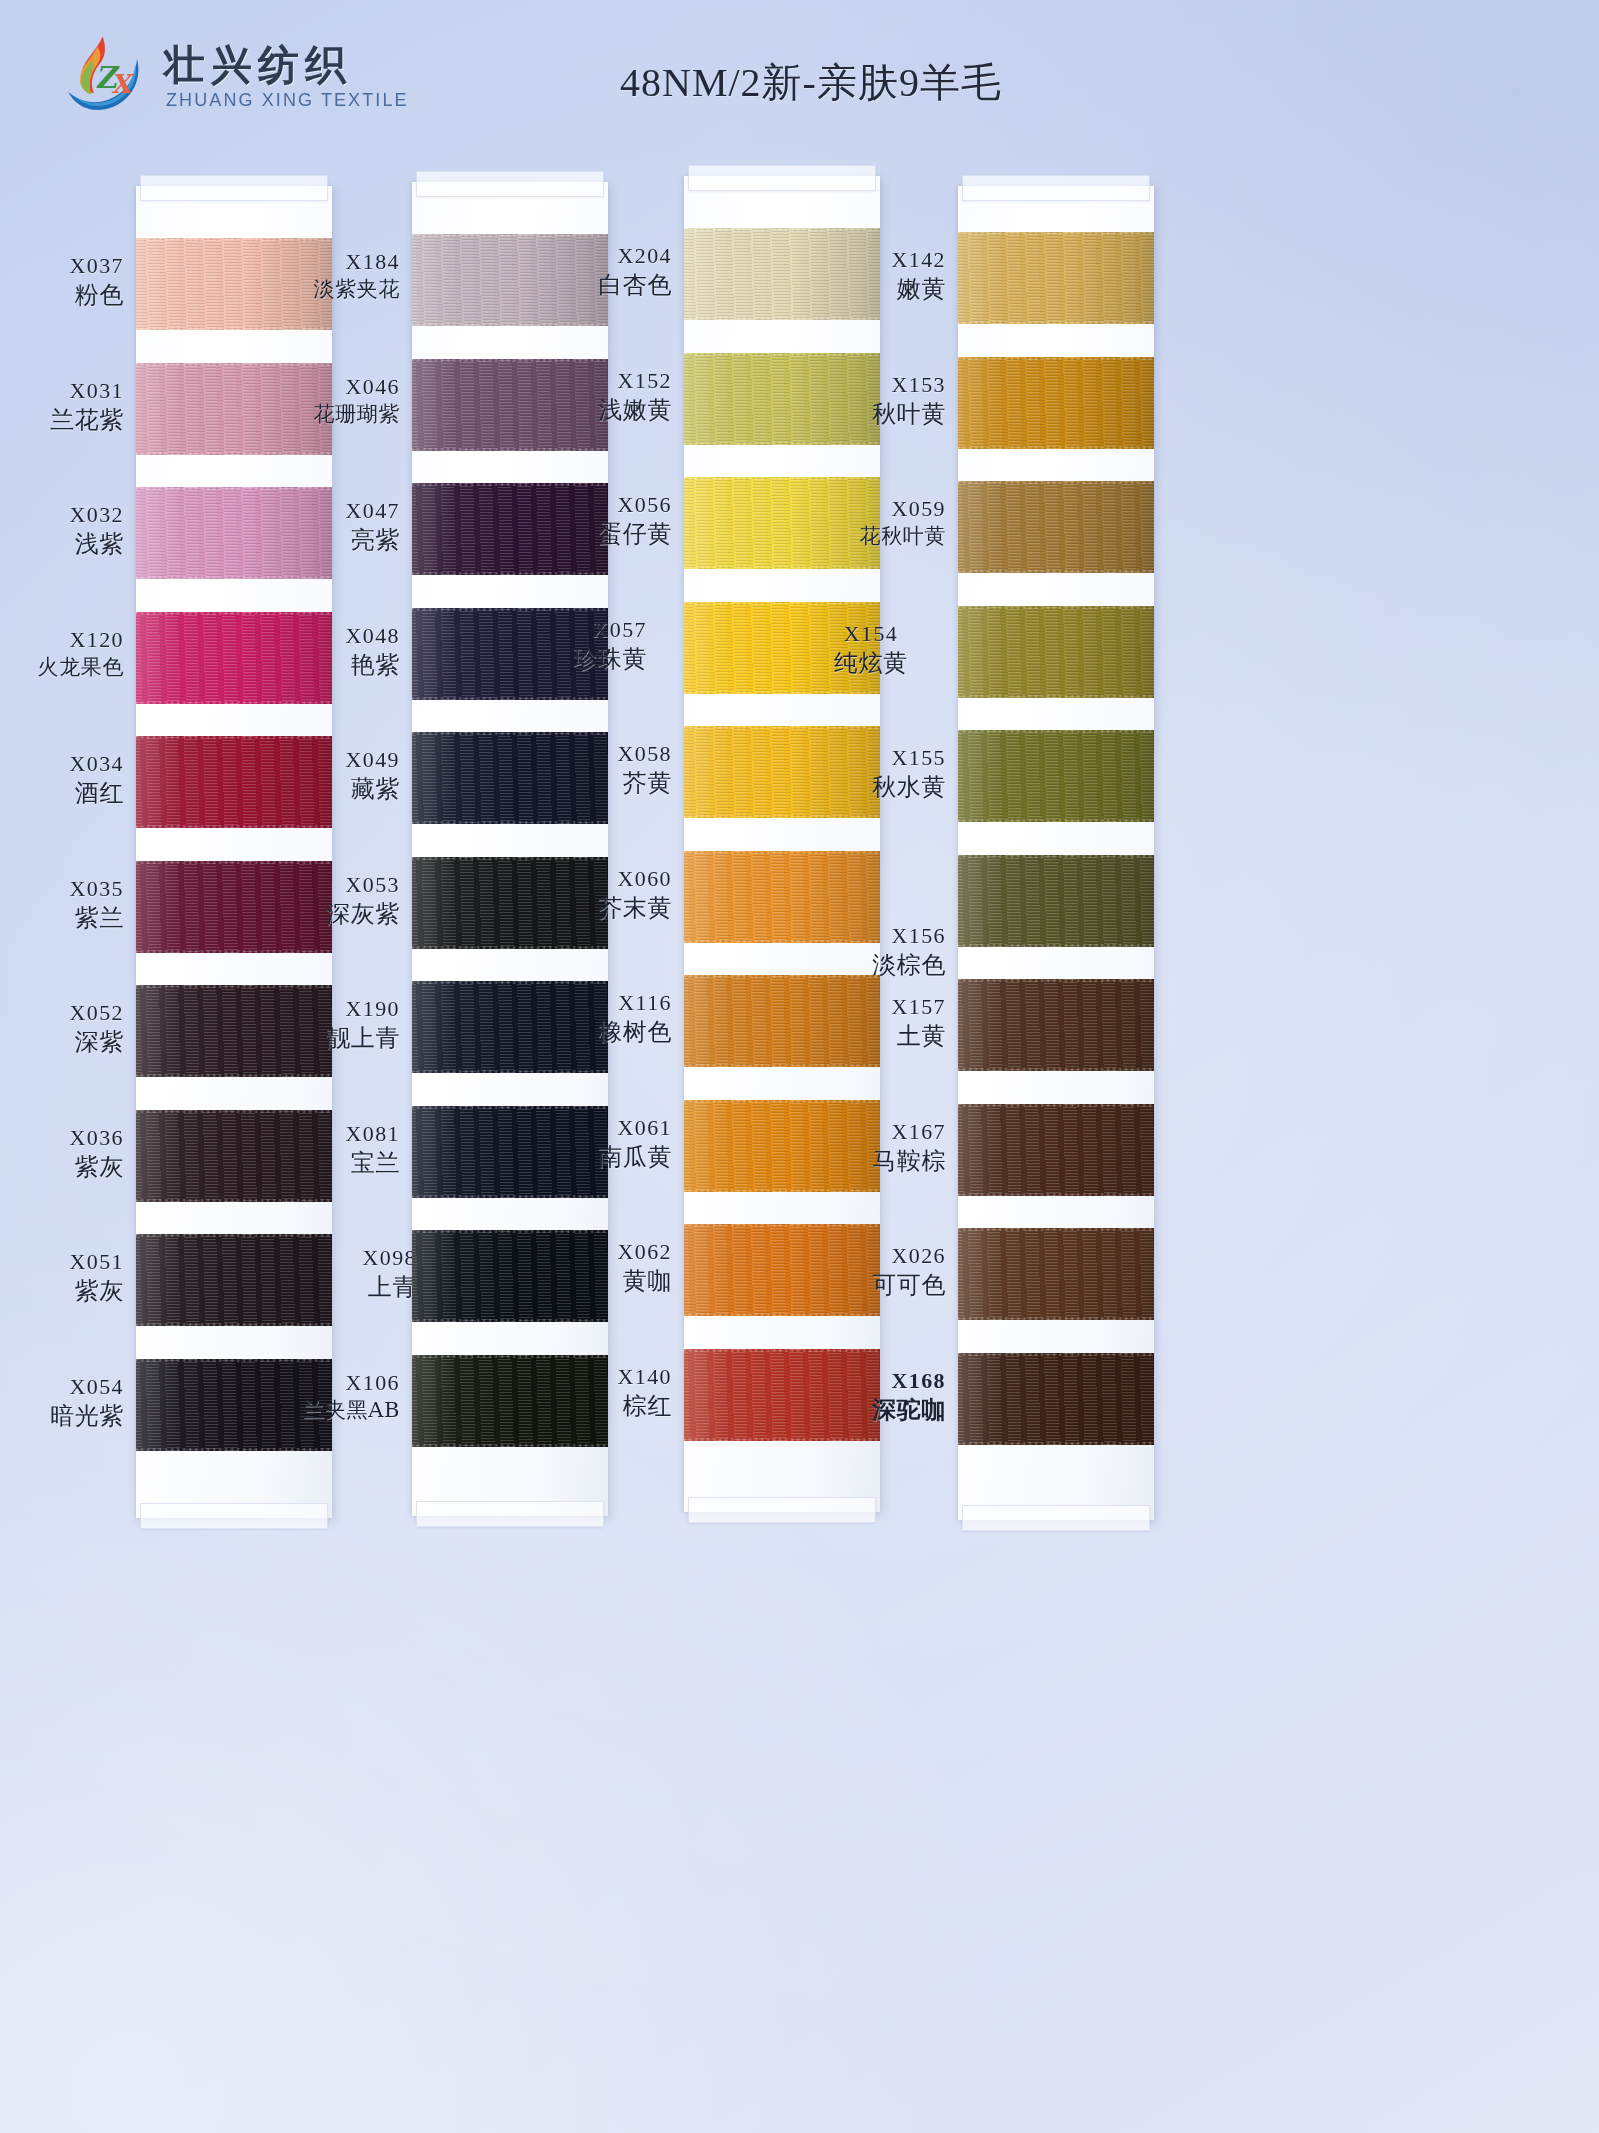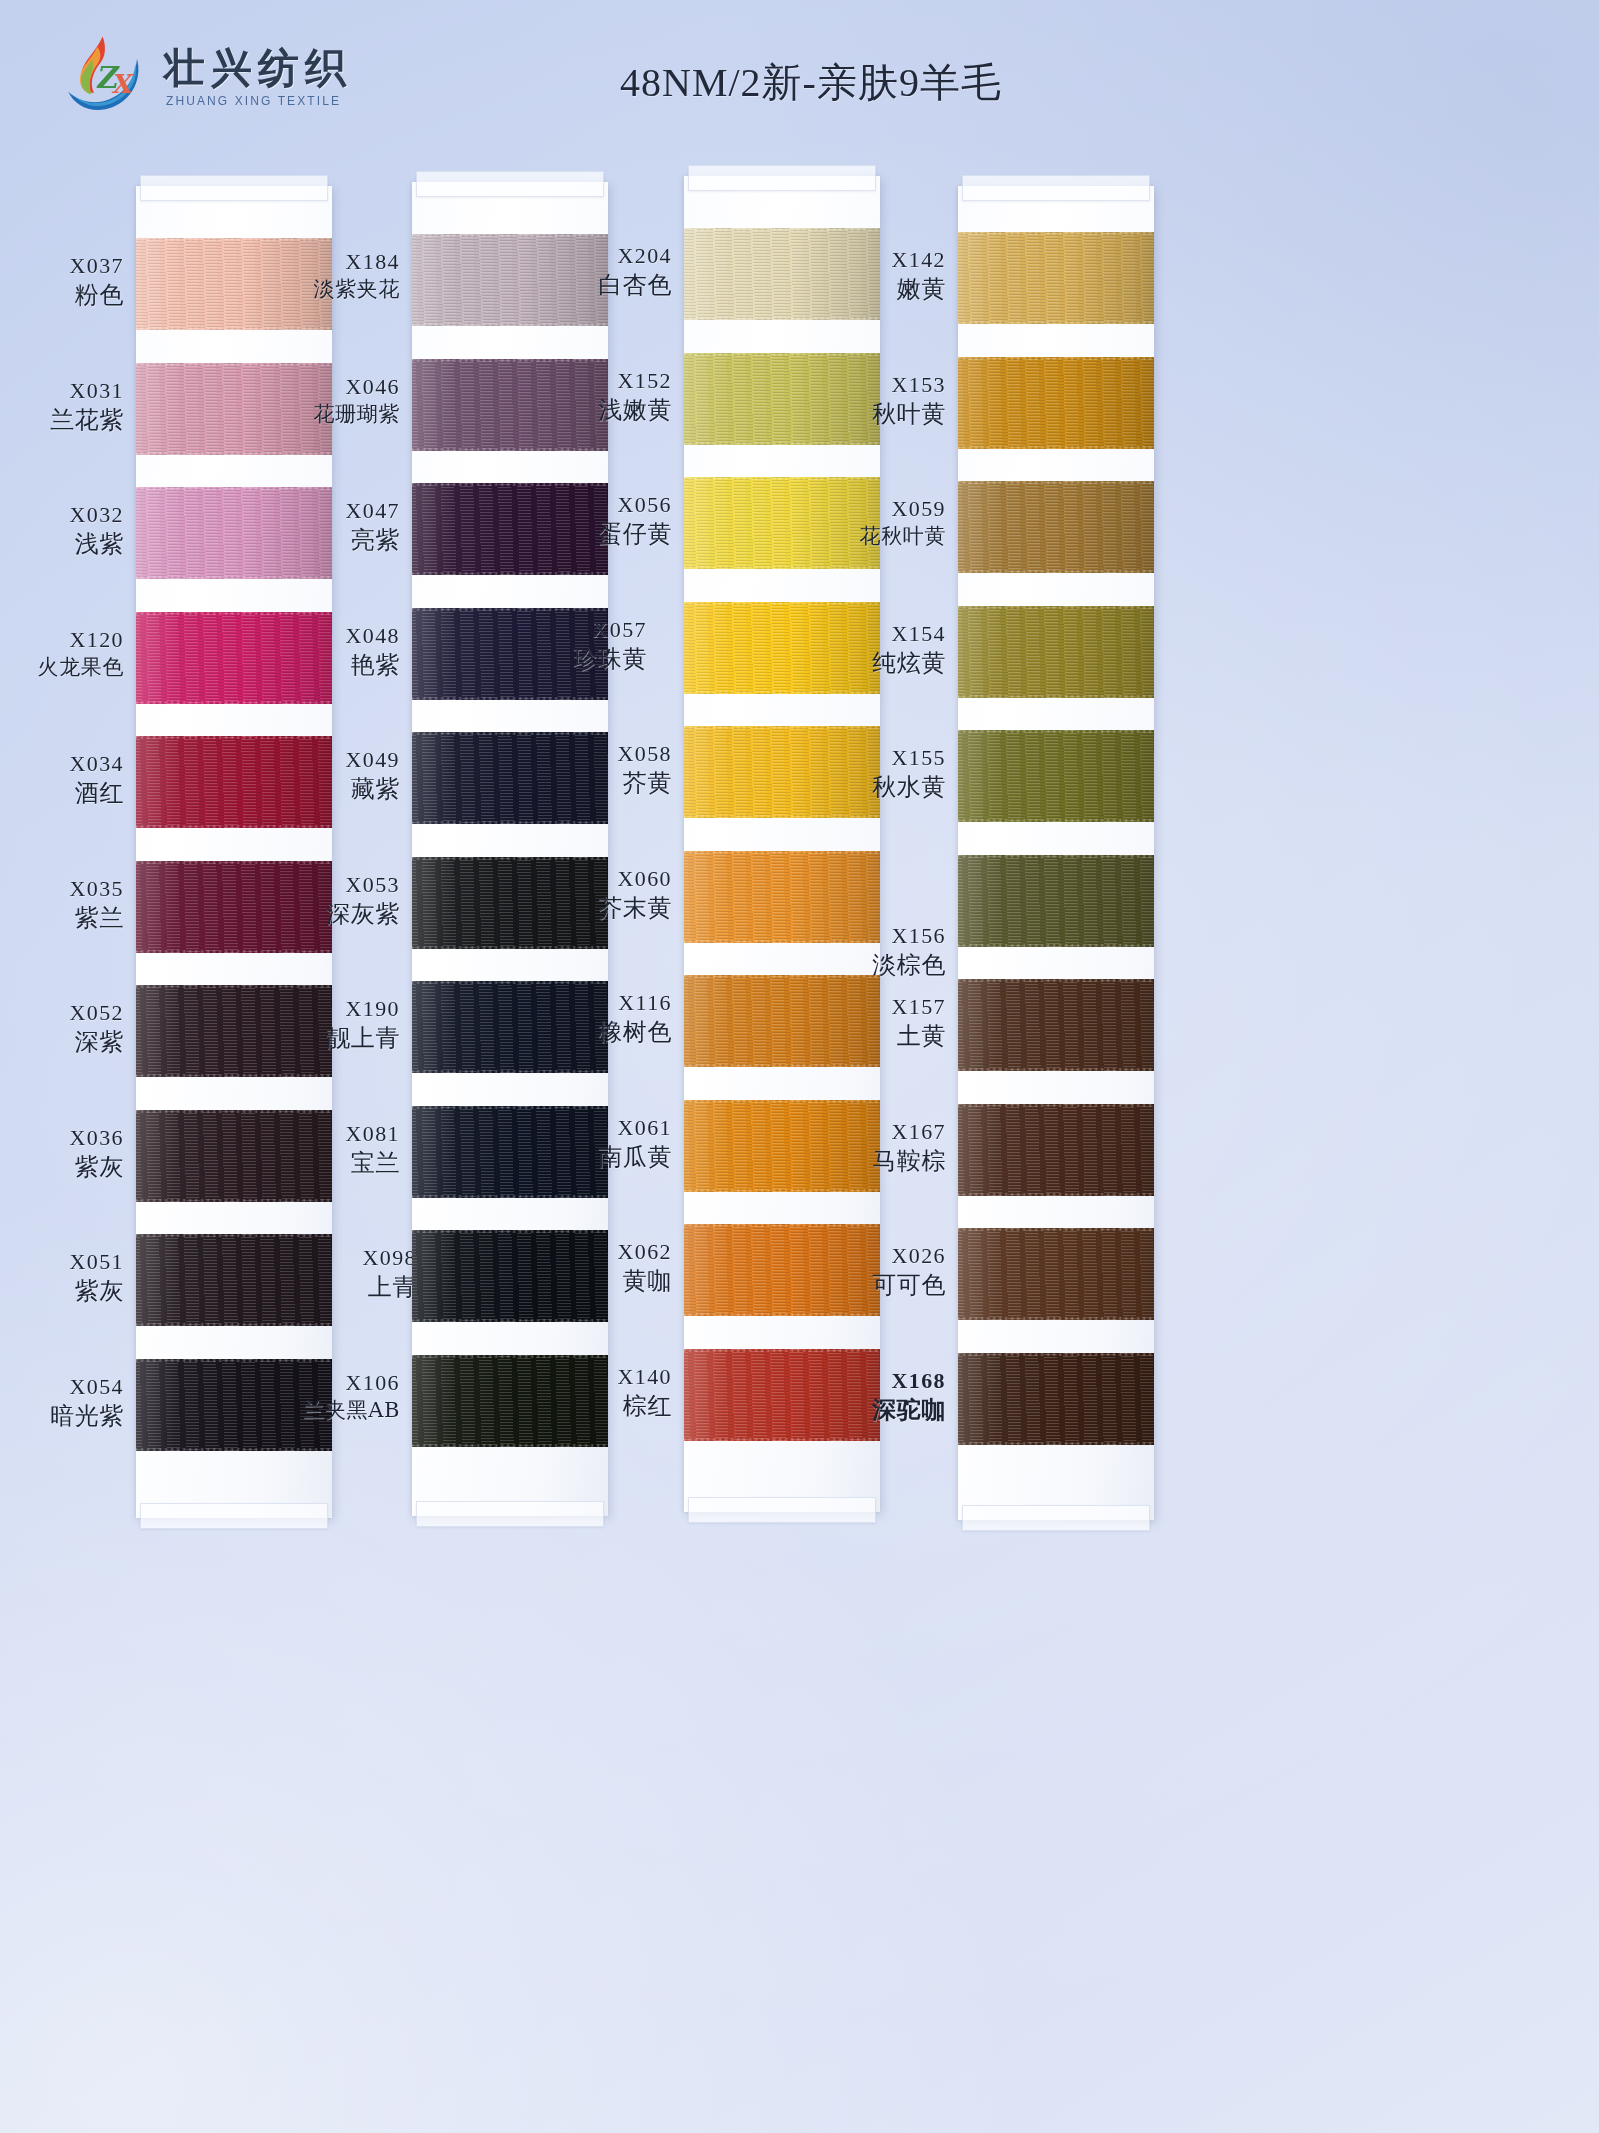--- a/index.html
+++ b/index.html
@@ -31,21 +31,21 @@
   }
   .logo-mark { position: relative; width: 88px; height: 86px; flex: 0 0 88px; }
   .logo-text { display: flex; flex-direction: column; justify-content: center; padding-top: 2px; }
   .logo-cn {
     font-size: 41px; font-weight: bold; letter-spacing: 6px;
     color: #2e3c52; line-height: 1.12;
     font-family: "DejaVu Serif", "Liberation Serif", serif;
     text-shadow: 1px 1px 0 rgba(255,255,255,0.55);
   }
   .logo-en {
-    font-size: 12px; letter-spacing: 2.1px; color: #4a6b9a;
+    font-size: 18px; letter-spacing: 2.1px; color: #4a6b9a;
     font-family: "Liberation Sans", sans-serif; padding-left: 2px; margin-top: 2px;
   }
 
   .title {
     position: absolute; left: 620px; top: 55px; width: 500px;
     font-size: 40px; color: #22293a; letter-spacing: 1px;
     font-family: "Liberation Serif", "DejaVu Serif", serif;
     text-shadow: 0.5px 0.5px 0 rgba(255,255,255,0.4);
     white-space: nowrap;
   }
@@ -463,21 +463,21 @@
       <div class="cname">嫩黄</div>
     </div>
     <div class="label" style="left: 796px; top: 370.5px;">
       <div class="code">X153</div>
       <div class="cname">秋叶黄</div>
     </div>
     <div class="label narrow" style="left: 796px; top: 495px;">
       <div class="code">X059</div>
       <div class="cname">花秋叶黄</div>
     </div>
-    <div class="label" style="left: 796px; top: 619.5px;">
+    <div class="label" style="left: 796px; top: 619.5px; text-align: center;">
       <div class="code">X154</div>
       <div class="cname">纯炫黄</div>
     </div>
     <div class="label" style="left: 796px; top: 744px;">
       <div class="code">X155</div>
       <div class="cname">秋水黄</div>
     </div>
     <div class="label" style="left: 796px; top: 910px; margin-top: 12px;">
       <div class="code">X156</div>
       <div class="cname">淡棕色</div>

